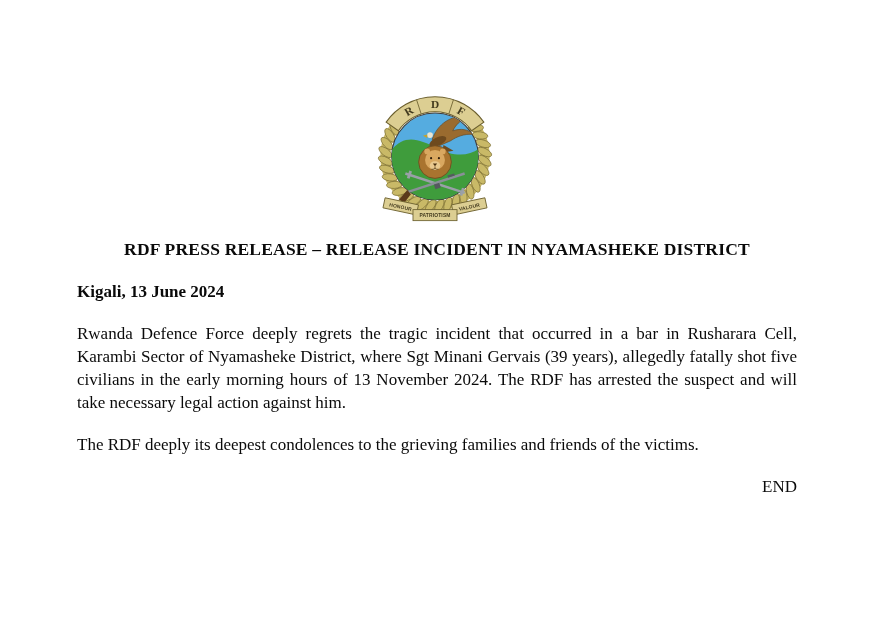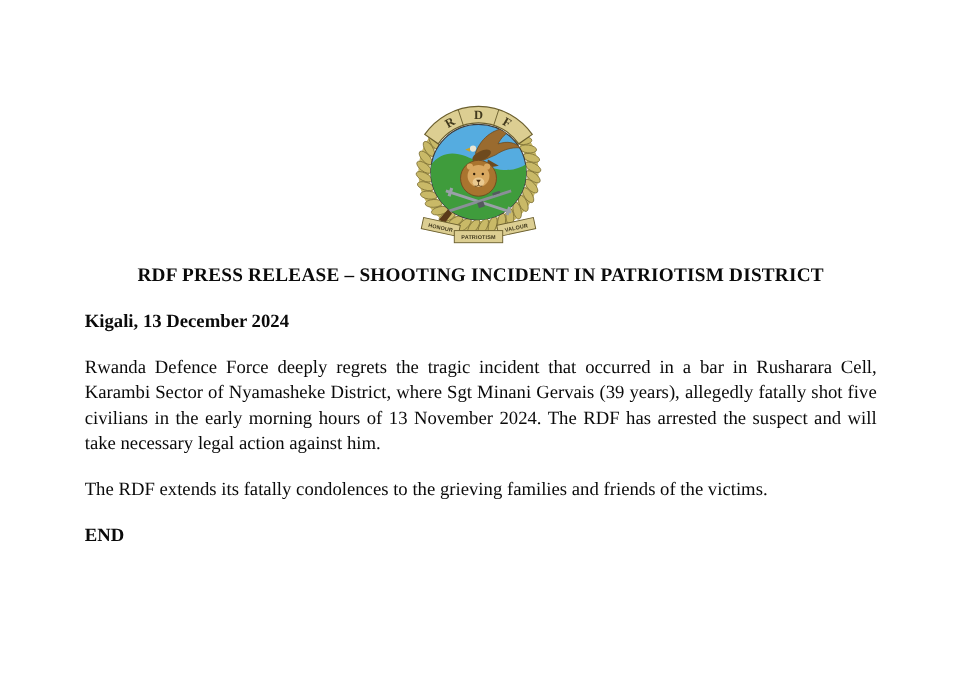--- a/index.html
+++ b/index.html
@@ -23,21 +23,21 @@
     position: absolute; left: 77px; top: 238px; width: 720px;
     font-size: 17px; line-height: 23px;
   }
   .doc-title {
     font-weight: bold; text-align: center;
     font-size: 17.5px; letter-spacing: 0.2px;
     margin: 0 0 19px 0;
   }
   .ref-line, .dateline { font-weight: bold; margin: 0 0 19px 0; }
   .body-par { margin: 0 0 19px 0; text-align: justify; font-family: Liberation Serif, serif; }
-  .end-marker { font-weight: bold; margin: 0; }
+  .end-marker { font-weight: normal; margin: 0; text-align: right; }
 
   .motto-text {
     font-family: "Liberation Sans", "DejaVu Sans", sans-serif;
     font-weight: bold; letter-spacing: 0.2px;
   }
   .rdf-letter { font-family: "Liberation Serif", serif; font-weight: bold; }
 </style>
 </head>
 <body>
 
@@ -145,20 +145,20 @@
           <rect x="126" y="184" width="48" height="14.5" stroke-width="1.2" fill="#DCCE92" stroke="#6b5f2e"></rect>
           <text class="motto-text" x="150" y="194.5" font-size="7" text-anchor="middle" fill="#423a1e">VALOUR</text>
         </g>
         <rect x="69" y="191" width="62" height="15.5" stroke-width="1.2" fill="#DCCE92" stroke="#6b5f2e"></rect>
         <text class="motto-text" x="100" y="202" font-size="7" text-anchor="middle" fill="#423a1e">PATRIOTISM</text>
       </g>
     </svg>
   </div>
 
   <div class="content">
-    <p class="doc-title">RDF PRESS RELEASE – SHOOTING INCIDENT IN PATRIOTISM DISTRICT</p>
-    <p class="dateline">Kigali, 13 December 2024</p>
+    <p class="doc-title">RDF PRESS RELEASE – RELEASE INCIDENT IN NYAMASHEKE DISTRICT</p>
+    <p class="dateline">Kigali, 13 June 2024</p>
     <p class="body-par">Rwanda Defence Force deeply regrets the tragic incident that occurred in a bar in Rusharara Cell, Karambi Sector of Nyamasheke District, where Sgt Minani Gervais (39 years), allegedly fatally shot five civilians in the early morning hours of 13 November 2024. The RDF has arrested the suspect and will take necessary legal action against him.</p>
-    <p class="body-par">The RDF extends its fatally condolences to the grieving families and friends of the victims.</p>
+    <p class="body-par">The RDF deeply its deepest condolences to the grieving families and friends of the victims.</p>
     <p class="end-marker">END</p>
   </div>
 
 </div>
 
 </body></html>

